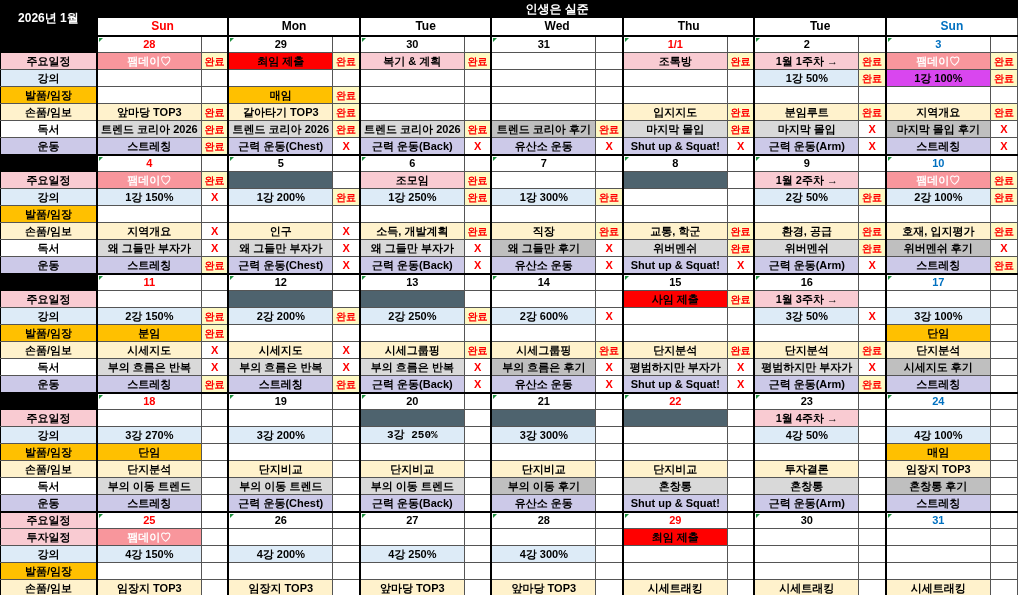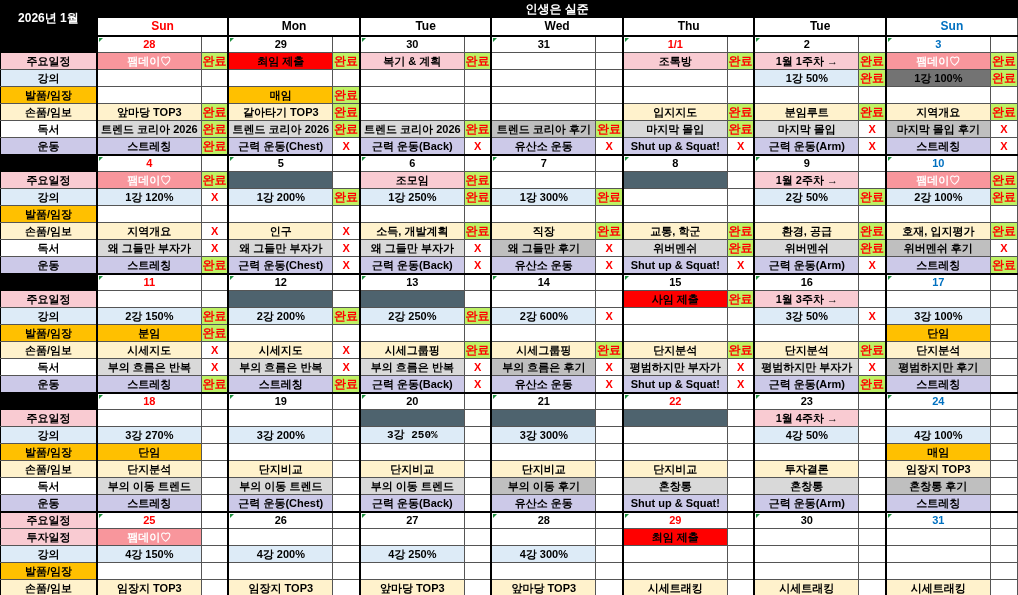--- a/index.html
+++ b/index.html
@@ -10,21 +10,21 @@
   tr.title-row td{background:#000;color:#fff;border:1px solid #000;font-size:12px;height:16px;}
   td.month{background:#000;color:#fff;border:1px solid #000;font-size:12px;border-right:2px solid #000;}
   tr.dayhdr td{height:17px;font-size:12px;}
   tr.daterow td{height:15px;border-top:2.5px solid #000;position:relative;}
   td.daylabel-blank{background:#000;border:1px solid #000;border-right:2px solid #000;border-top:2.5px solid #000;}
   td.lbl{border-right:2px solid #000;border-left:1px solid #000;}
   td.day-start{border-left:2px solid #000;}
   td.c-sun{color:#FF0000;} td.c-sat{color:#0070C0;} td.c-k{color:#000;}
   td.date .tri{position:absolute;left:1px;top:1px;width:0;height:0;
      border-top:4px solid #1E8F3E;border-right:4px solid transparent;}
-  td.st-done{background:#bef264;color:#FF0000;font-size:12px;}
+  td.st-done{background:#fef9c3;color:#FF0000;font-size:10px;}
   td.st-x{background:#fff;color:#FF0000;font-size:11px;}
   td.v-fam{color:#FFFFFF;}
   td.v-red{color:#000;}
   td.empty{background:#fff;}
 </style>
 </head>
 <body>
 
 <table id="cal">
   <colgroup id="cols">
@@ -99,21 +99,21 @@
         <td class="day-start"></td>
         <td class="empty"></td>
         <td class="day-start"></td>
         <td class="empty"></td>
         <td class="day-start"></td>
         <td class="empty"></td>
         <td class="day-start"></td>
         <td class="empty"></td>
         <td class="day-start" style="background: rgb(221, 235, 247);">1강 50%</td>
         <td class="st-done">완료</td>
-        <td class="day-start" style="background: #737373;">1강 100%</td>
+        <td class="day-start" style="background: #d946ef;">1강 100%</td>
         <td class="st-done">완료</td>
       </tr>
       <tr class="catrow">
         <td class="lbl" style="background: rgb(255, 192, 0);">발품/임장</td>
         <td class="day-start"></td>
         <td class="empty"></td>
         <td class="day-start" style="background: rgb(255, 192, 0);">매임</td>
         <td class="st-done">완료</td>
         <td class="day-start"></td>
         <td class="empty"></td>
@@ -206,21 +206,21 @@
         <td class="empty"></td>
         <td class="day-start" style="background: rgb(78, 99, 110);"></td>
         <td class="empty"></td>
         <td class="day-start" style="background: rgb(249, 203, 210);">1월 2주차 →</td>
         <td class="empty"></td>
         <td class="day-start v-fam" style="background: rgb(248, 150, 156);">팸데이♡</td>
         <td class="st-done">완료</td>
       </tr>
       <tr class="catrow">
         <td class="lbl" style="background: rgb(221, 235, 247);">강의</td>
-        <td class="day-start" style="background: rgb(221, 235, 247);">1강 120%</td>
+        <td class="day-start" style="background: rgb(221, 235, 247);">1강 150%</td>
         <td class="st-x">X</td>
         <td class="day-start" style="background: rgb(221, 235, 247);">1강 200%</td>
         <td class="st-done">완료</td>
         <td class="day-start" style="background: rgb(221, 235, 247);">1강 250%</td>
         <td class="st-done">완료</td>
         <td class="day-start" style="background: rgb(221, 235, 247);">1강 300%</td>
         <td class="st-done">완료</td>
         <td class="day-start"></td>
         <td class="empty"></td>
         <td class="day-start" style="background: rgb(221, 235, 247);">2강 50%</td>
@@ -388,21 +388,21 @@
         <td class="day-start" style="background: rgb(217, 217, 217);">부의 흐름은 반복</td>
         <td class="st-x">X</td>
         <td class="day-start" style="background: rgb(217, 217, 217);">부의 흐름은 반복</td>
         <td class="st-x">X</td>
         <td class="day-start" style="background: rgb(191, 191, 191);">부의 흐름은 후기</td>
         <td class="st-x">X</td>
         <td class="day-start" style="background: rgb(217, 217, 217);">평범하지만 부자가</td>
         <td class="st-x">X</td>
         <td class="day-start" style="background: rgb(217, 217, 217);">평범하지만 부자가</td>
         <td class="st-x">X</td>
-        <td class="day-start" style="background: rgb(191, 191, 191);">평범하지만 후기</td>
+        <td class="day-start" style="background: rgb(191, 191, 191);">시세지도 후기</td>
         <td class="empty"></td>
       </tr>
       <tr class="catrow">
         <td class="lbl" style="background: rgb(204, 201, 232);">운동</td>
         <td class="day-start" style="background: rgb(204, 201, 232);">스트레칭</td>
         <td class="st-done">완료</td>
         <td class="day-start" style="background: rgb(204, 201, 232);">스트레칭</td>
         <td class="st-done">완료</td>
         <td class="day-start" style="background: rgb(204, 201, 232);">근력 운동(Back)</td>
         <td class="st-x">X</td>

